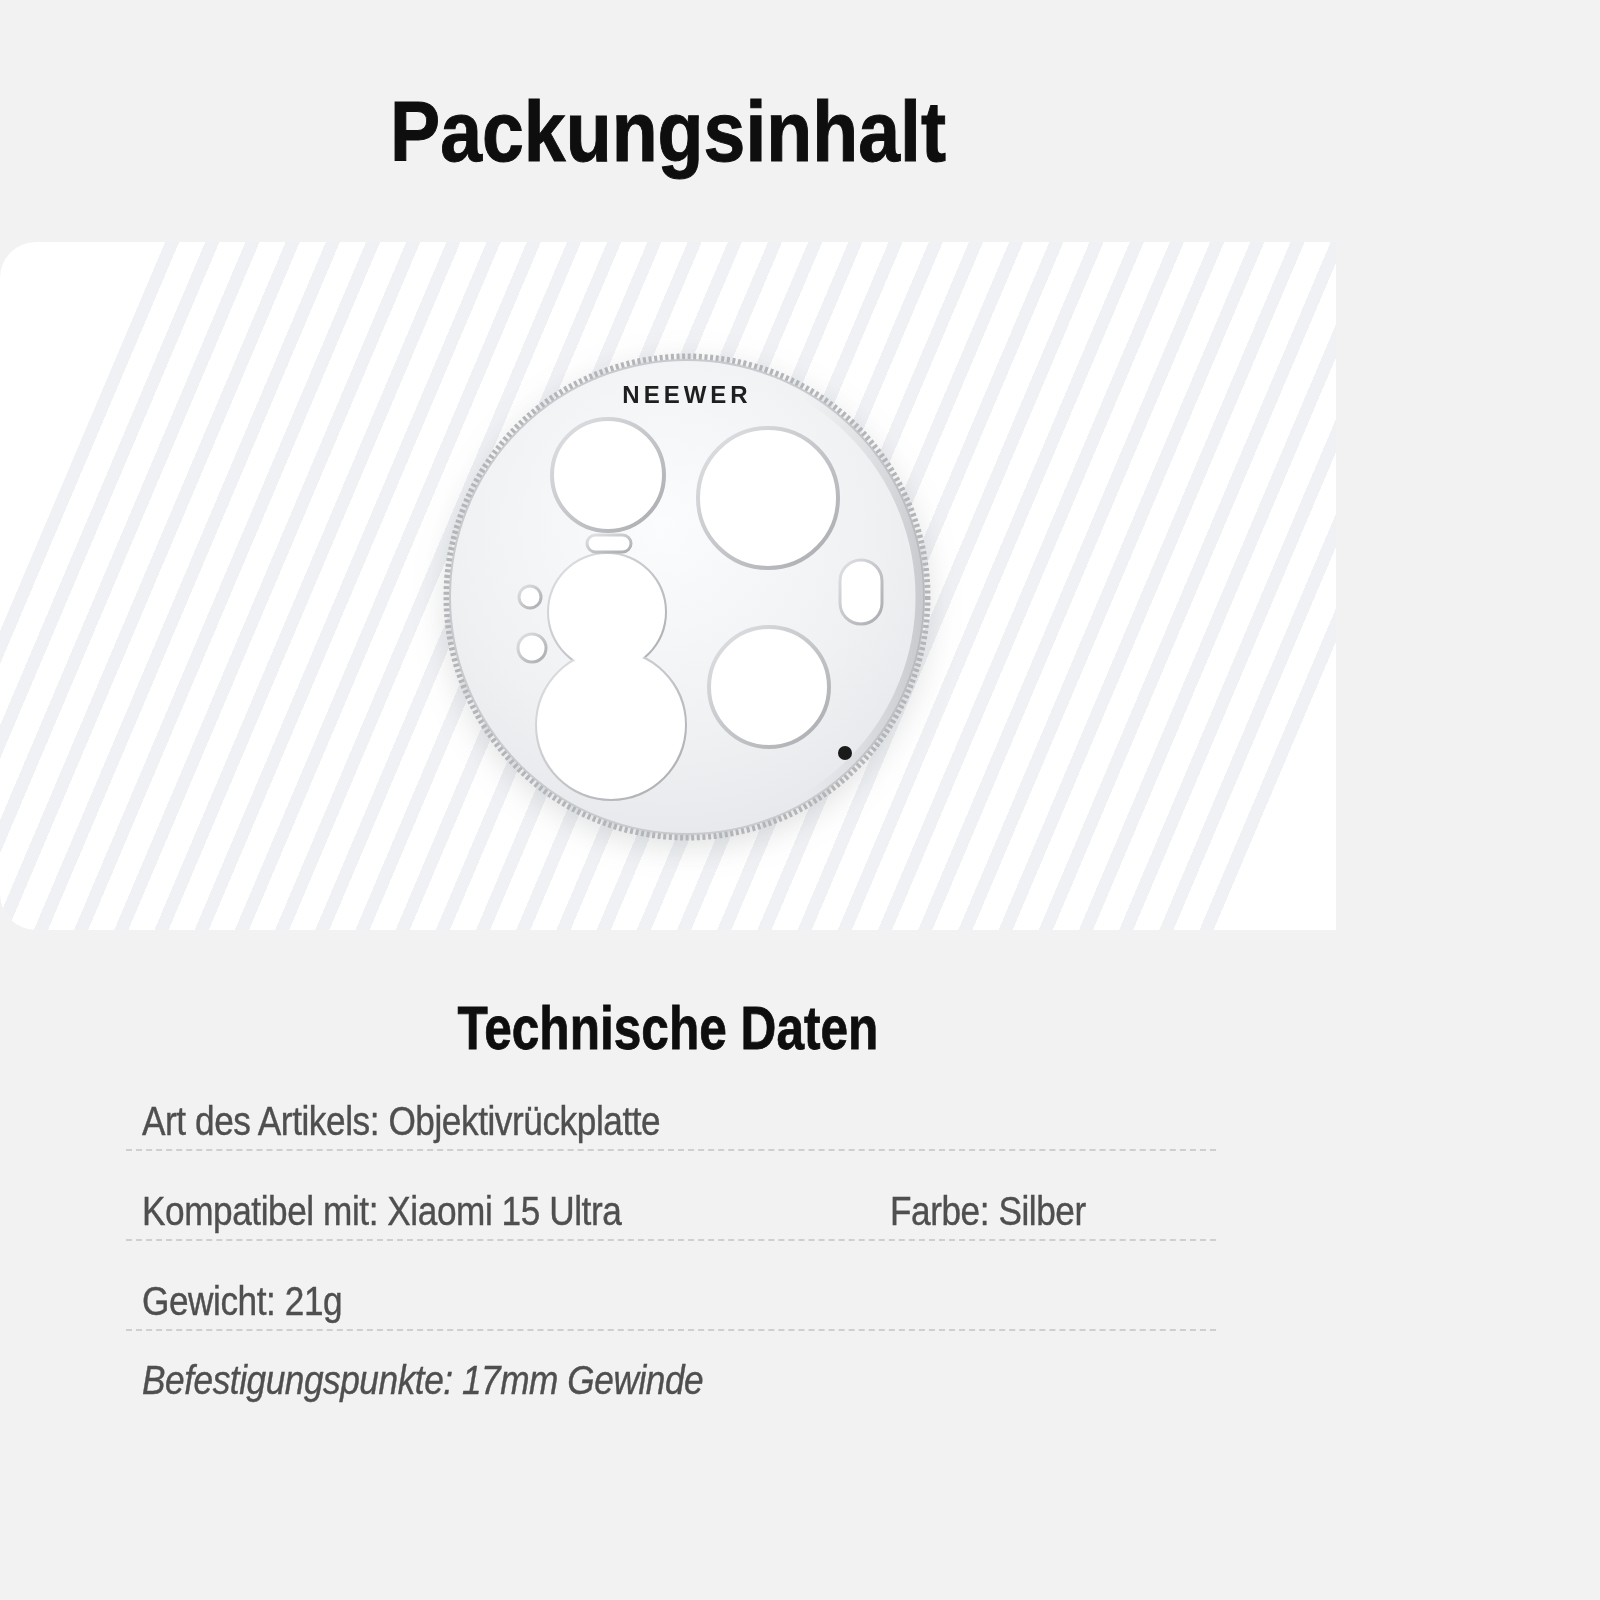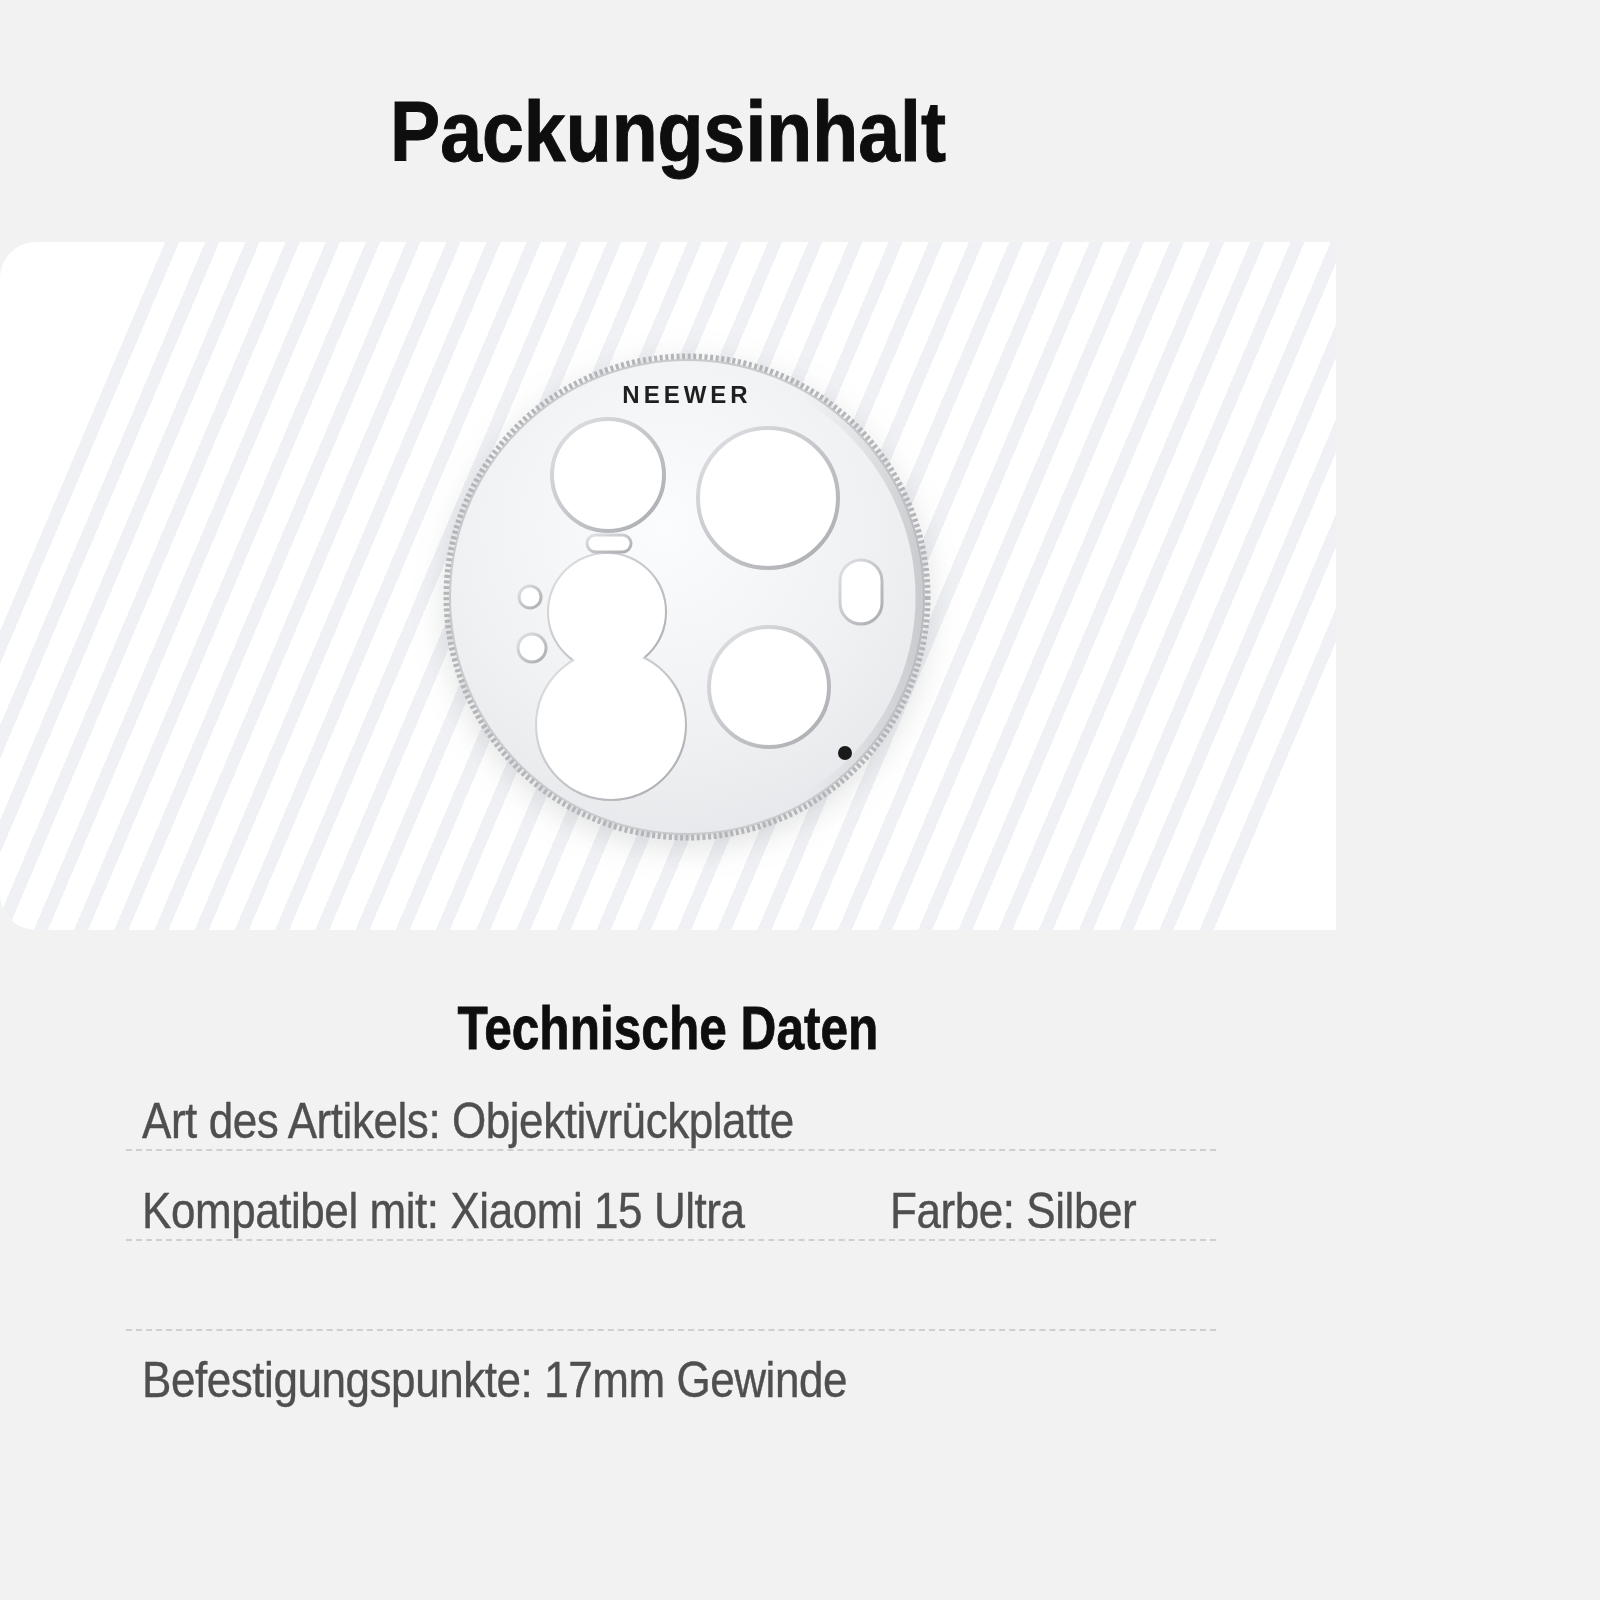--- a/index.html
+++ b/index.html
@@ -77,24 +77,25 @@
   .spec-row {
     display: grid;
     grid-template-columns: 748px 1fr;
     height: 90px;
     align-items: end;
     box-sizing: border-box;
     border-bottom: 2px dashed #cfcfcf;
   }
   .spec-row:last-child {
     border-bottom: none;
+    font-style: italic;
   }
   .spec-cell {
     padding: 0 0 4px 16px;
-    font-size: 50px;
+    font-size: 40px;
     line-height: 48px;
     color: #4f4f4f;
     white-space: nowrap;
     overflow: visible;
   }
   .spec-row:last-child .spec-cell {
     padding-bottom: 17px;
   }
   .spec-cell .condense {
     display: inline-block;
@@ -179,20 +180,23 @@
       <div class="spec-cell">
         <span class="condense">Kompatibel mit: Xiaomi 15 Ultra</span>
       </div>
       <div class="spec-cell">
         <span class="condense">Farbe: Silber</span>
       </div>
     </div>
 
 
     <div class="spec-row">
+      <div class="spec-cell">
+        <span class="condense">Gewicht: 21g</span>
+      </div>
     </div>
 
     <div class="spec-row">
       <div class="spec-cell">
         <span class="condense">Befestigungspunkte: 17mm Gewinde</span>
       </div>
       <div class="spec-cell"></div>
     </div>
 
   </div>

